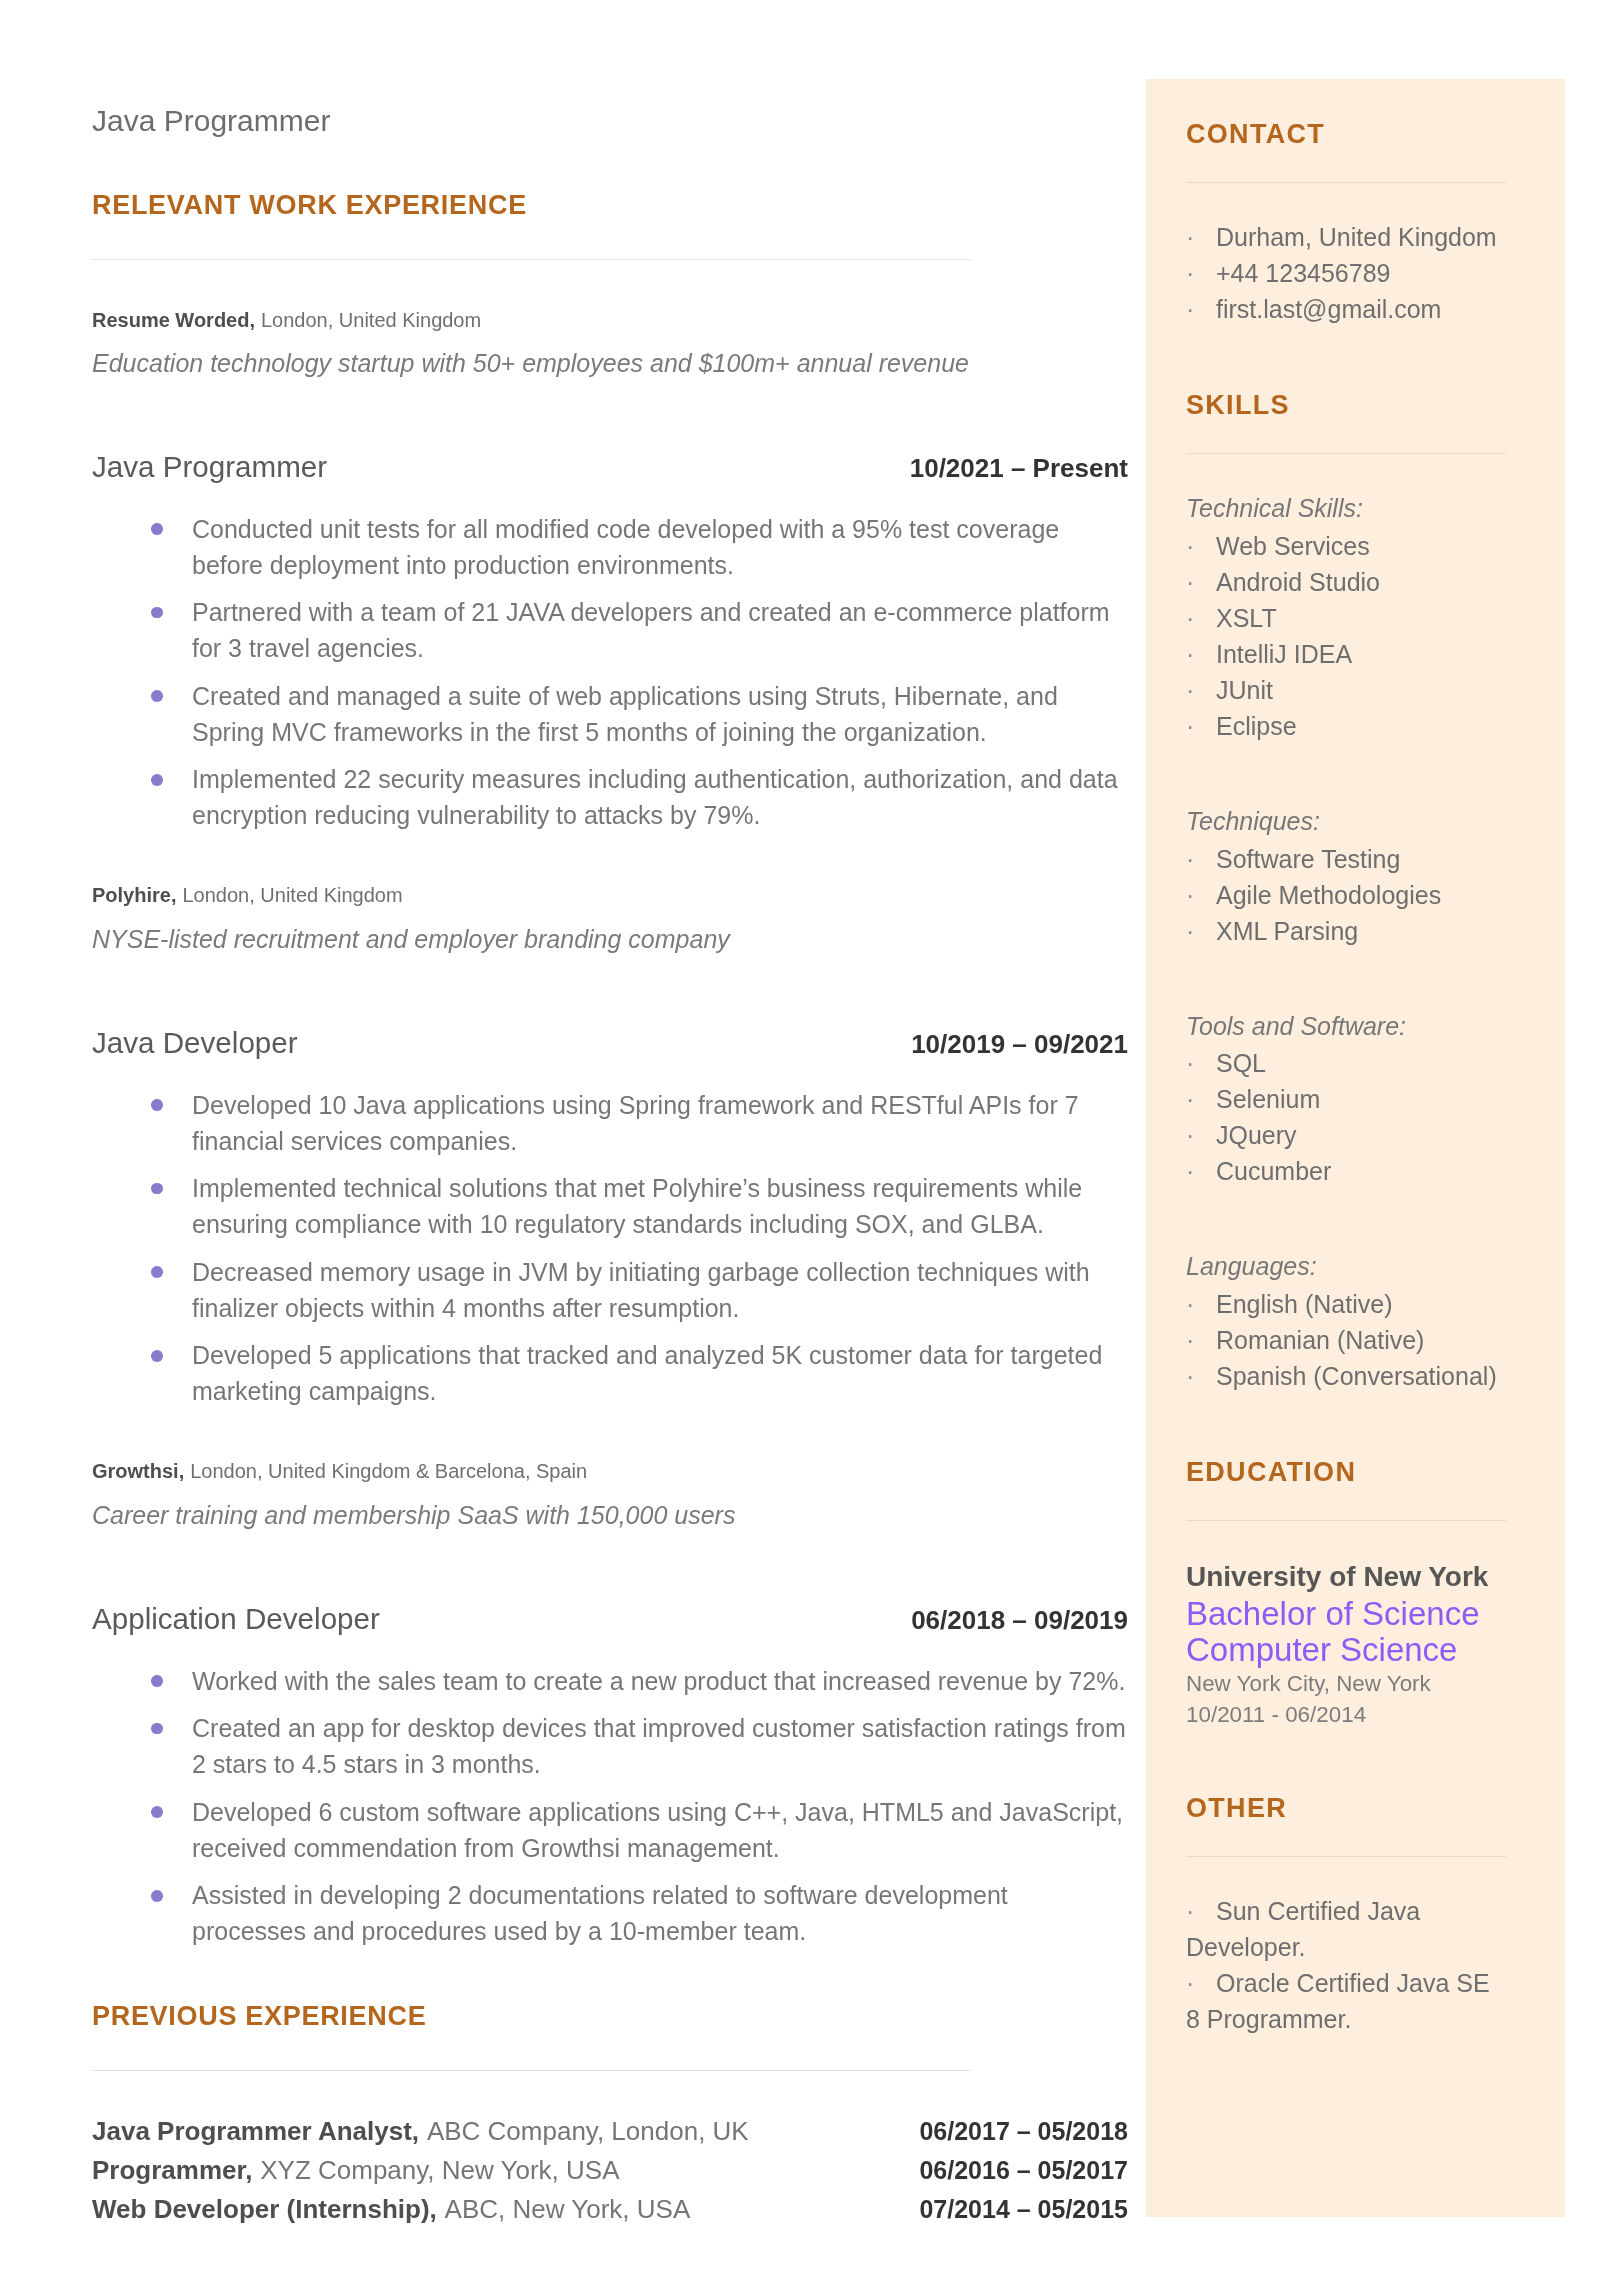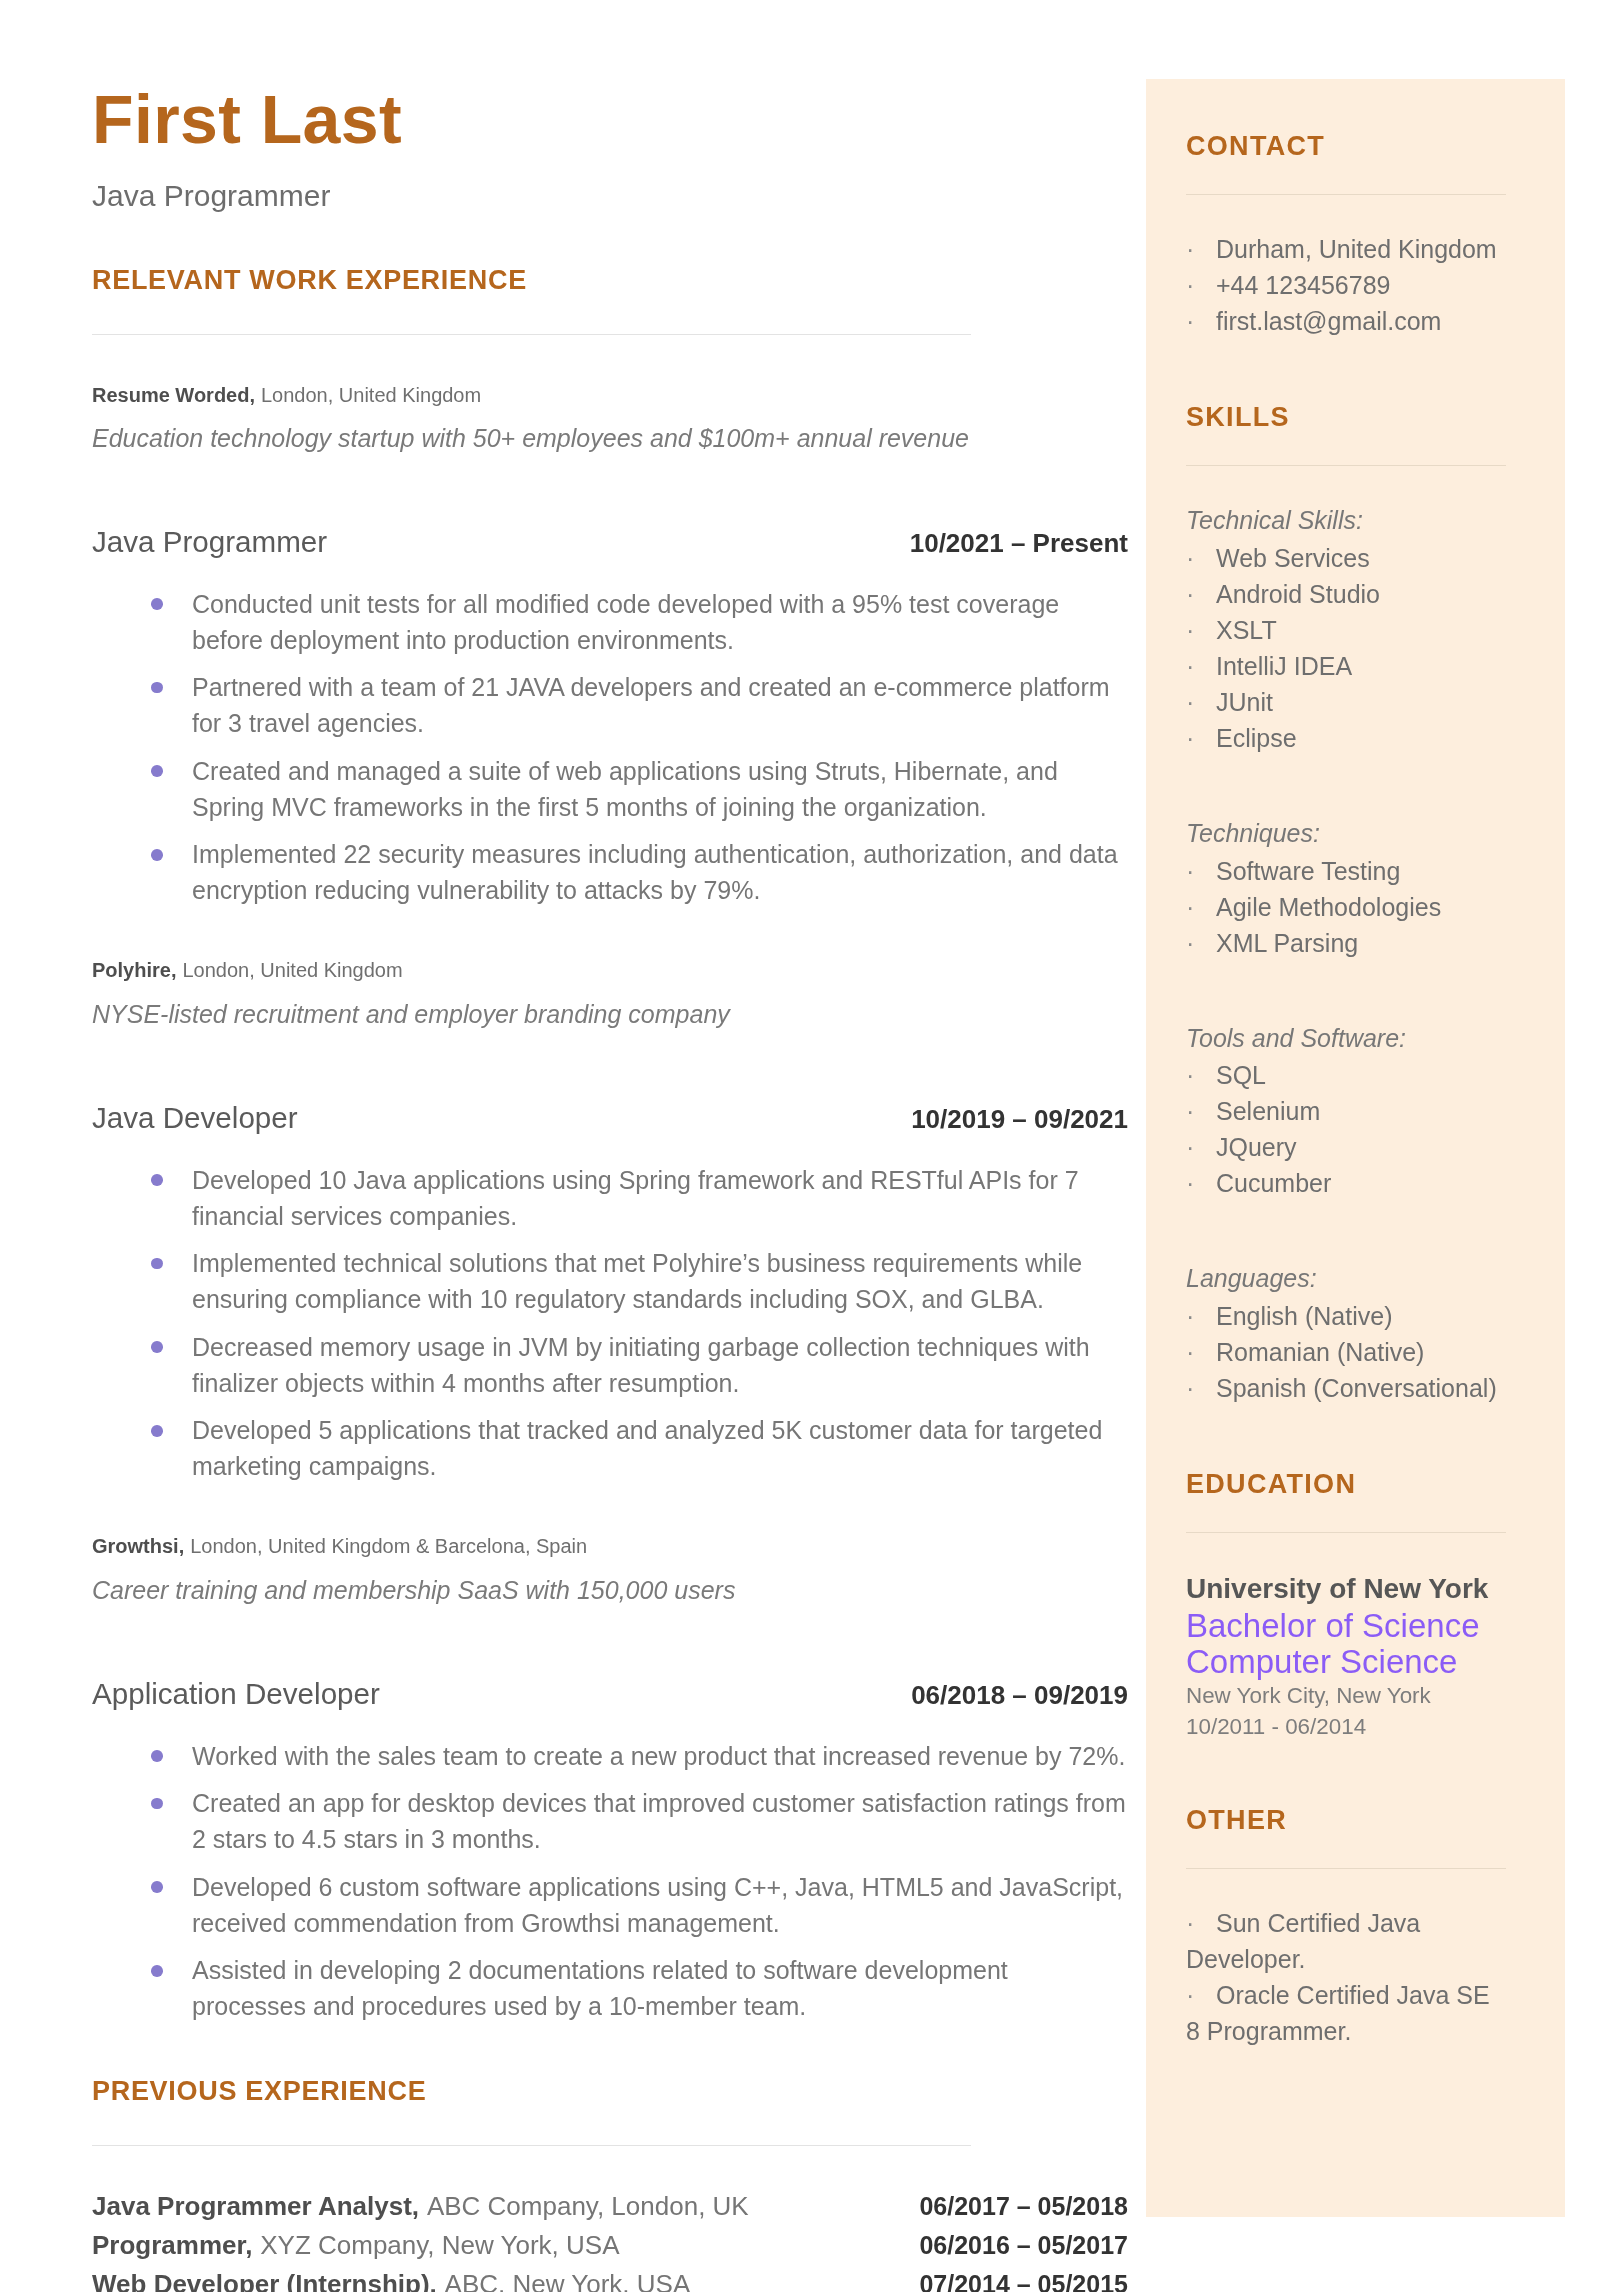--- a/index.html
+++ b/index.html
@@ -105,21 +105,21 @@
 
   
   .sidebar {
     position: absolute;
     left: 1146px;
     top: 79px;
     width: 419px;
     height: 2138px;
     background: #fdeedd;
     box-sizing: border-box;
-    padding: 52px 59px 0 40px;
+    padding: 40px 59px 0 40px;
   }
   .side-section { margin-top: 63px; }
   .side-section.first { margin-top: 0; }
   .side-heading {
     margin: 0;
     font-size: 27px;
     font-weight: 700;
     letter-spacing: 1.3px;
     color: #b5661d;
   }
@@ -153,21 +153,20 @@
   .edu-school { font-size: 28px; line-height: 39px; font-weight: 600; color: #565656; }
   .edu-line { font-size: 33px; line-height: 36px; color: #8b5cf6; }
   .edu-small { font-size: 22.4px; line-height: 31px; color: #7d7d7d; }
 </style>
 </head>
 <body>
 
 <div class="page">
 
   <div class="main">
-    <h1 class="name">First Last</h1>
     <div class="subtitle">Java Programmer</div>
 
     <h2 class="sec-heading">RELEVANT WORK EXPERIENCE</h2>
     <div class="main-divider"></div>
 
     <section class="job first">
       <div class="company-line">
         <span class="company">Resume Worded,</span><span class="location">London, United Kingdom</span>
       </div>
       <div class="summary">Education technology startup with 50+ employees and $100m+ annual revenue</div>

